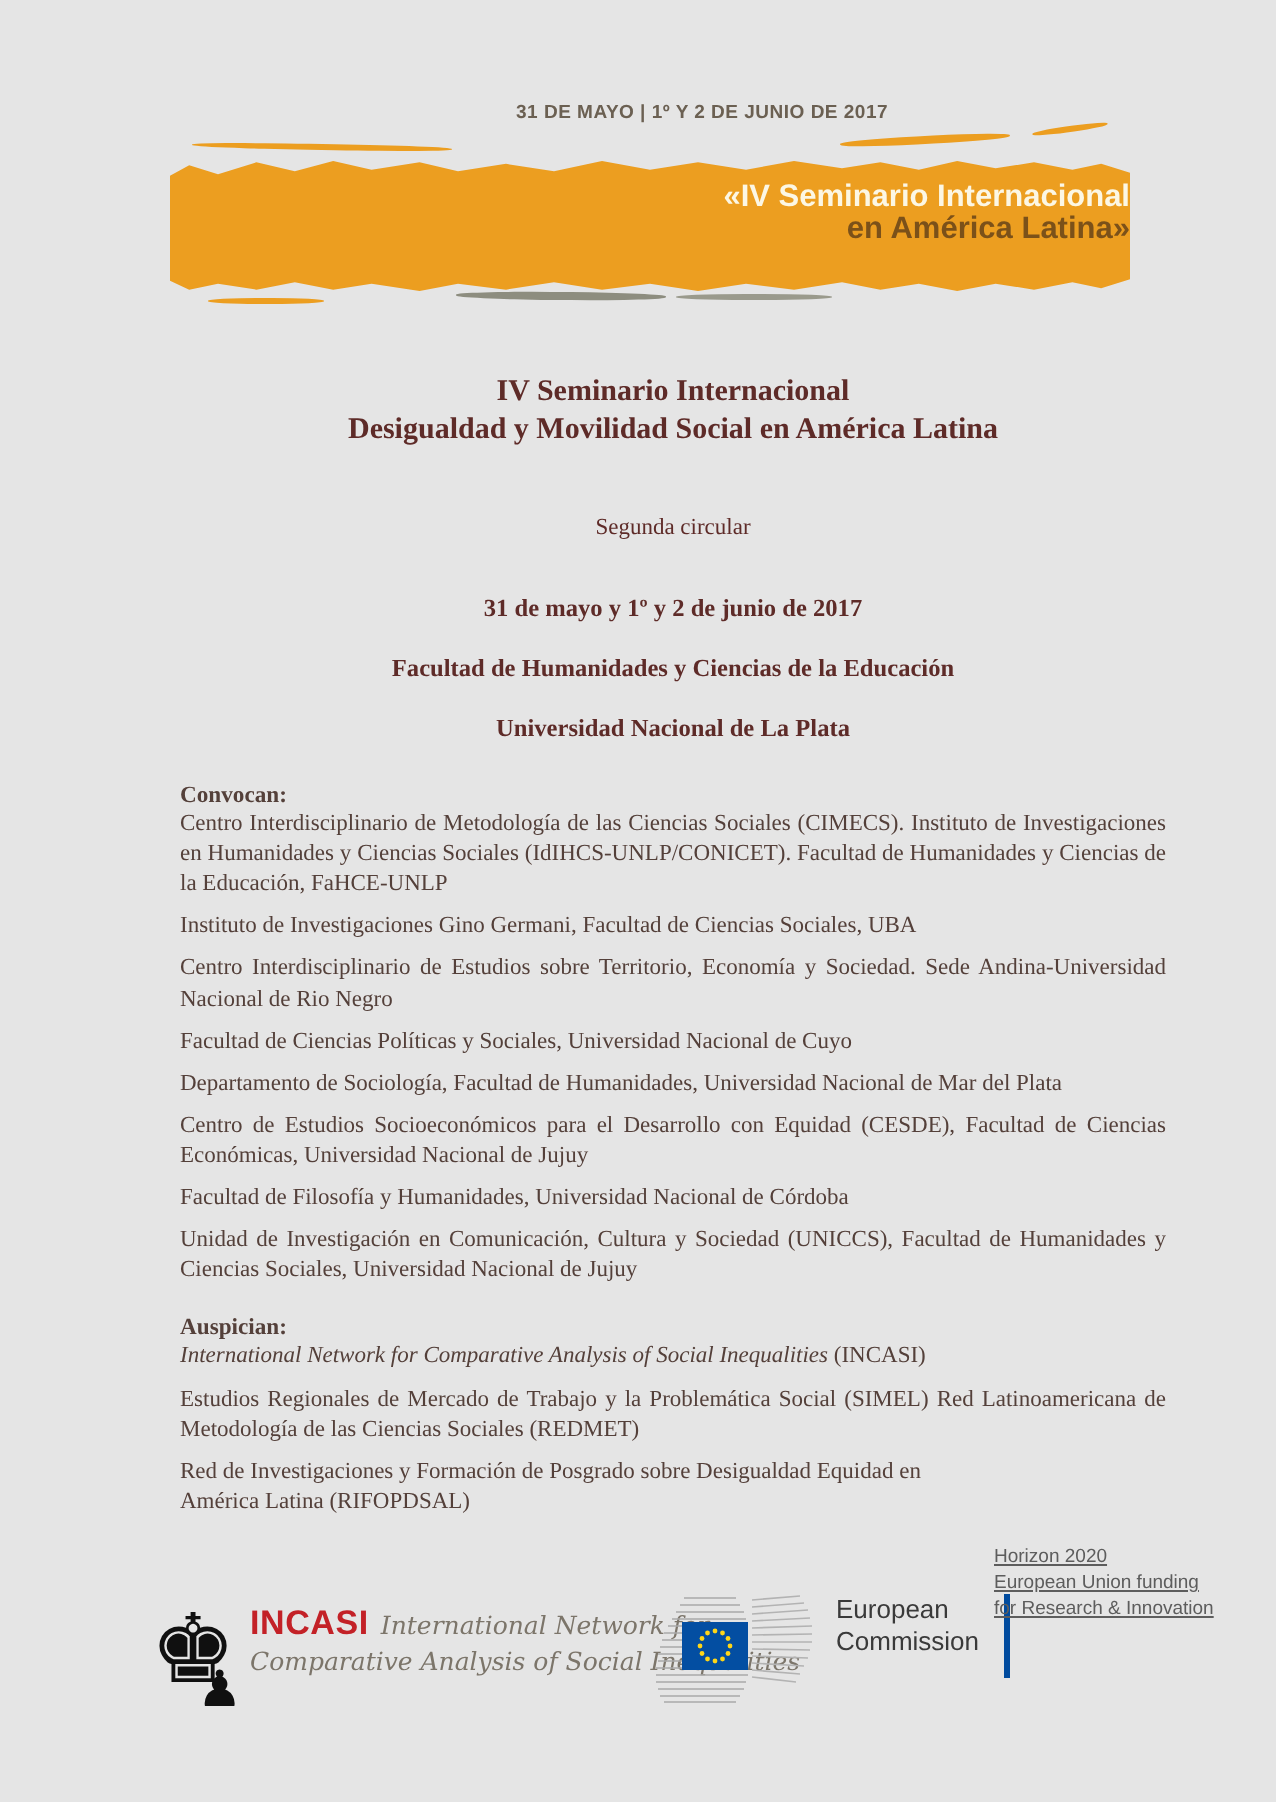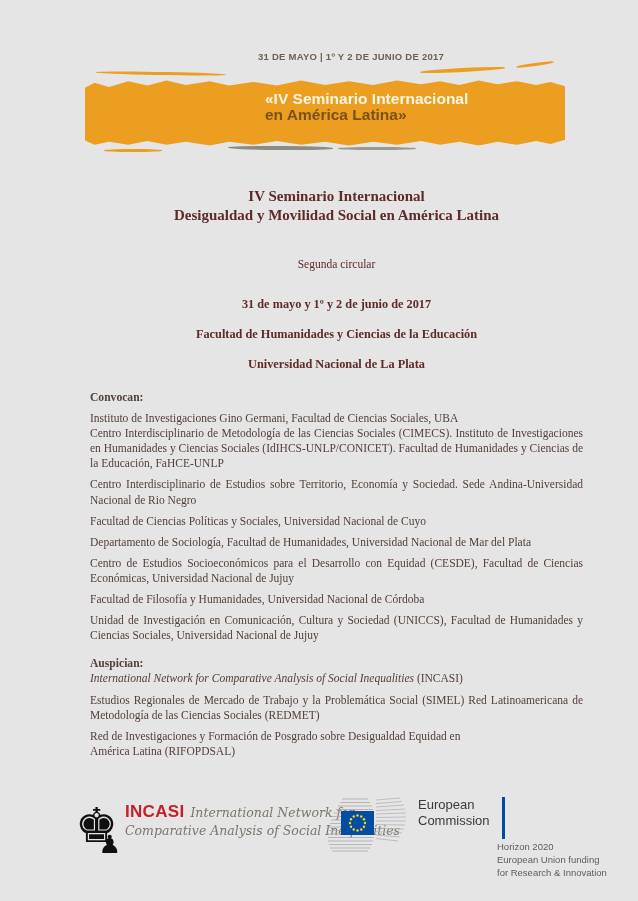--- a/index.html
+++ b/index.html
@@ -12,21 +12,21 @@
     color:#6b6052;letter-spacing:.25px;}
 
   
   .banner{position:absolute;left:85px;top:76px;width:480px;height:74px;background:#EC9E20;
     clip-path:polygon(0% 16%,2% 9%,5% 15%,9% 7%,13% 13%,17% 6%,21% 12%,26% 7%,30% 13%,35% 8%,
       40% 13%,45% 6%,50% 12%,55% 7%,60% 12%,65% 6%,70% 11%,74% 7%,78% 12%,82% 6%,86% 11%,
       90% 7%,94% 12%,97% 8%,100% 14%,100% 86%,97% 92%,94% 88%,90% 93%,86% 89%,82% 94%,78% 89%,
       74% 93%,70% 88%,65% 93%,60% 89%,55% 94%,50% 89%,45% 93%,40% 88%,35% 93%,30% 89%,26% 94%,
       21% 89%,17% 93%,13% 88%,9% 93%,5% 89%,2% 93%,0% 87%);}
   .banner-inner{padding:15px 0 0 180px;font-family:"Liberation Sans",sans-serif;
-    font-weight:700;font-size:15.5px;line-height:15.5px;}
+    font-weight:700;font-size:15.5px;line-height:15.5px;text-align:right;}
   .b1{color:#FCF7E4;}
   .b23{color:#7B5119;}
   .speck{position:absolute;background:#EC9E20;border-radius:45%;}
   .speck1{left:420px;top:68px;width:85px;height:4px;transform:rotate(-3deg);}
   .speck2{left:516px;top:63px;width:38px;height:3px;transform:rotate(-8deg);}
   .speck3{left:96px;top:72px;width:130px;height:3px;transform:rotate(1deg);}
   .speck4{left:104px;top:149px;width:58px;height:3px;}
   .smudge{position:absolute;border-radius:45%;}
   .smudge1{left:228px;top:146px;width:105px;height:4px;background:#8d8d7f;transform:rotate(.5deg);}
   .smudge2{left:338px;top:147px;width:78px;height:3px;background:#9a9a8c;}
@@ -54,22 +54,22 @@
   .incasi-text{margin-left:9px;margin-top:5px;line-height:18px;white-space:nowrap;}
   .incasi-name{font-family:"Liberation Sans",sans-serif;font-weight:700;font-size:17px;
     color:#C32127;letter-spacing:.3px;margin-right:6px;}
   .script{font-family:"DejaVu Serif",serif;font-style:italic;font-size:12.5px;color:#7c756a;}
 
   .footer-ec{position:absolute;left:328px;top:797px;display:flex;align-items:flex-start;}
   .ec-text{font-family:"Liberation Sans",sans-serif;font-size:13px;line-height:16px;
     color:#3a3a3a;margin-left:8px;}
   .ec-bar{width:3px;height:42px;background:#004B9E;margin-left:12px;}
 
-  .horizon{position:absolute;left:497px;top:840px;font-family:"Liberation Sans",sans-serif;
-    font-size:9.5px;line-height:13px;color:#5d5d5d;}
+  .horizon{position:absolute;left:497px;top:772px;font-family:"Liberation Sans",sans-serif;
+    font-size:9.5px;line-height:13px;color:#5d5d5d;text-decoration:underline;}
 </style>
 </head>
 <body>
 
 <div class="page">
 
   <div class="top-date">31 DE MAYO | 1º Y 2 DE JUNIO DE 2017</div>
 
   <div class="speck speck1"></div>
   <div class="speck speck2"></div>
@@ -92,22 +92,22 @@
     </div>
 
     <div class="subtitle">Segunda circular</div>
 
     <div class="event-line event-date">31 de mayo y 1º y 2 de junio de 2017</div>
     <div class="event-line venue">Facultad de Humanidades y Ciencias de la Educación</div>
     <div class="event-line venue">Universidad Nacional de La Plata</div>
 
     <div class="sec-convocan">
       <div class="section-heading">Convocan:</div>
+      <p class="para first">Centro Interdisciplinario de Metodología de las Ciencias Sociales (CIMECS). Instituto de Investigaciones en Humanidades y Ciencias Sociales (IdIHCS-UNLP/CONICET). Facultad de Humanidades y Ciencias de la Educación, FaHCE-UNLP</p>
       <p class="para">Instituto de Investigaciones Gino Germani, Facultad de Ciencias Sociales, UBA</p>
-      <p class="para first">Centro Interdisciplinario de Metodología de las Ciencias Sociales (CIMECS). Instituto de Investigaciones en Humanidades y Ciencias Sociales (IdIHCS-UNLP/CONICET). Facultad de Humanidades y Ciencias de la Educación, FaHCE-UNLP</p>
       <p class="para">Centro Interdisciplinario de Estudios sobre Territorio, Economía y Sociedad. Sede Andina-Universidad Nacional de Rio Negro</p>
       <p class="para">Facultad de Ciencias Políticas y Sociales, Universidad Nacional de Cuyo</p>
       <p class="para">Departamento de Sociología, Facultad de Humanidades, Universidad Nacional de Mar del Plata</p>
       <p class="para">Centro de Estudios Socioeconómicos para el Desarrollo con Equidad (CESDE), Facultad de Ciencias Económicas, Universidad Nacional de Jujuy</p>
       <p class="para">Facultad de Filosofía y Humanidades, Universidad Nacional de Córdoba</p>
       <p class="para">Unidad de Investigación en Comunicación, Cultura y Sociedad (UNICCS), Facultad de Humanidades y Ciencias Sociales, Universidad Nacional de Jujuy</p>
     </div>
 
     <div class="sec-auspician">
       <div class="section-heading">Auspician:</div>

